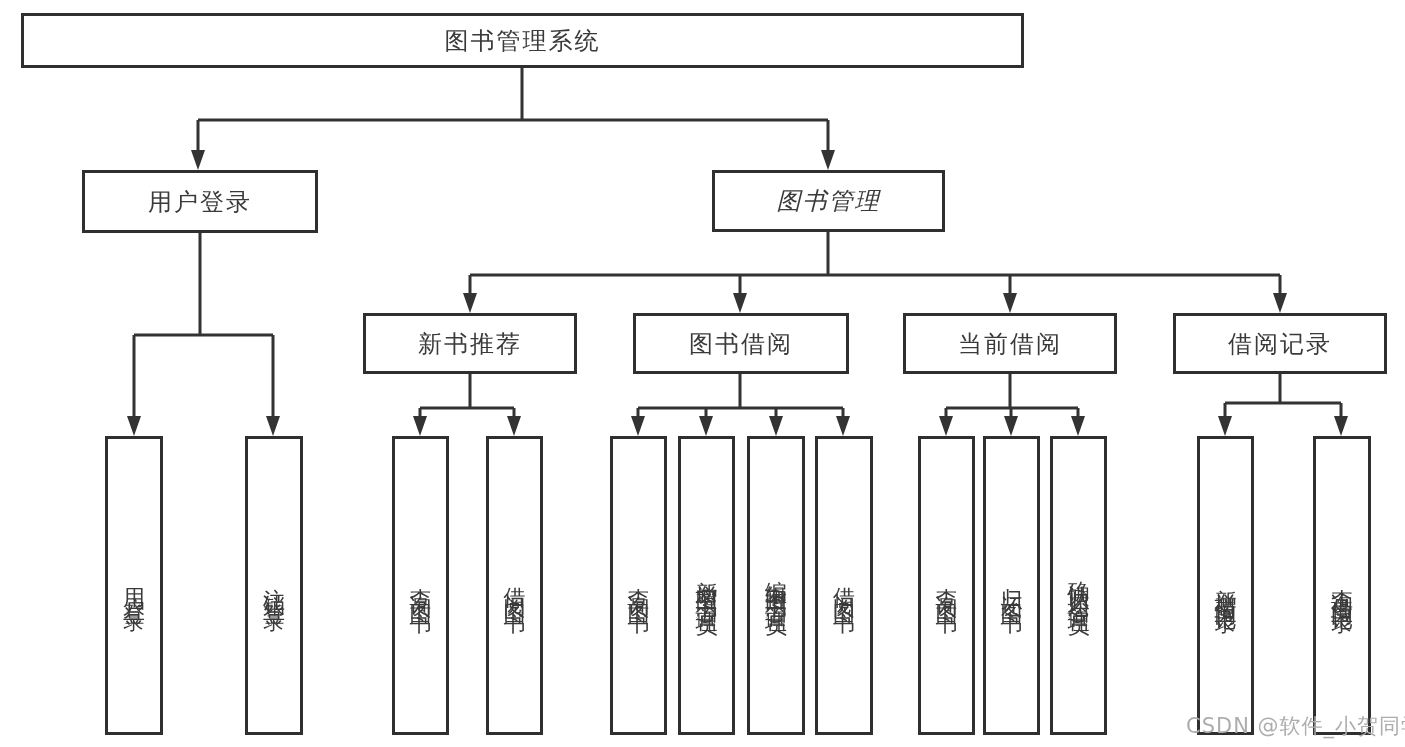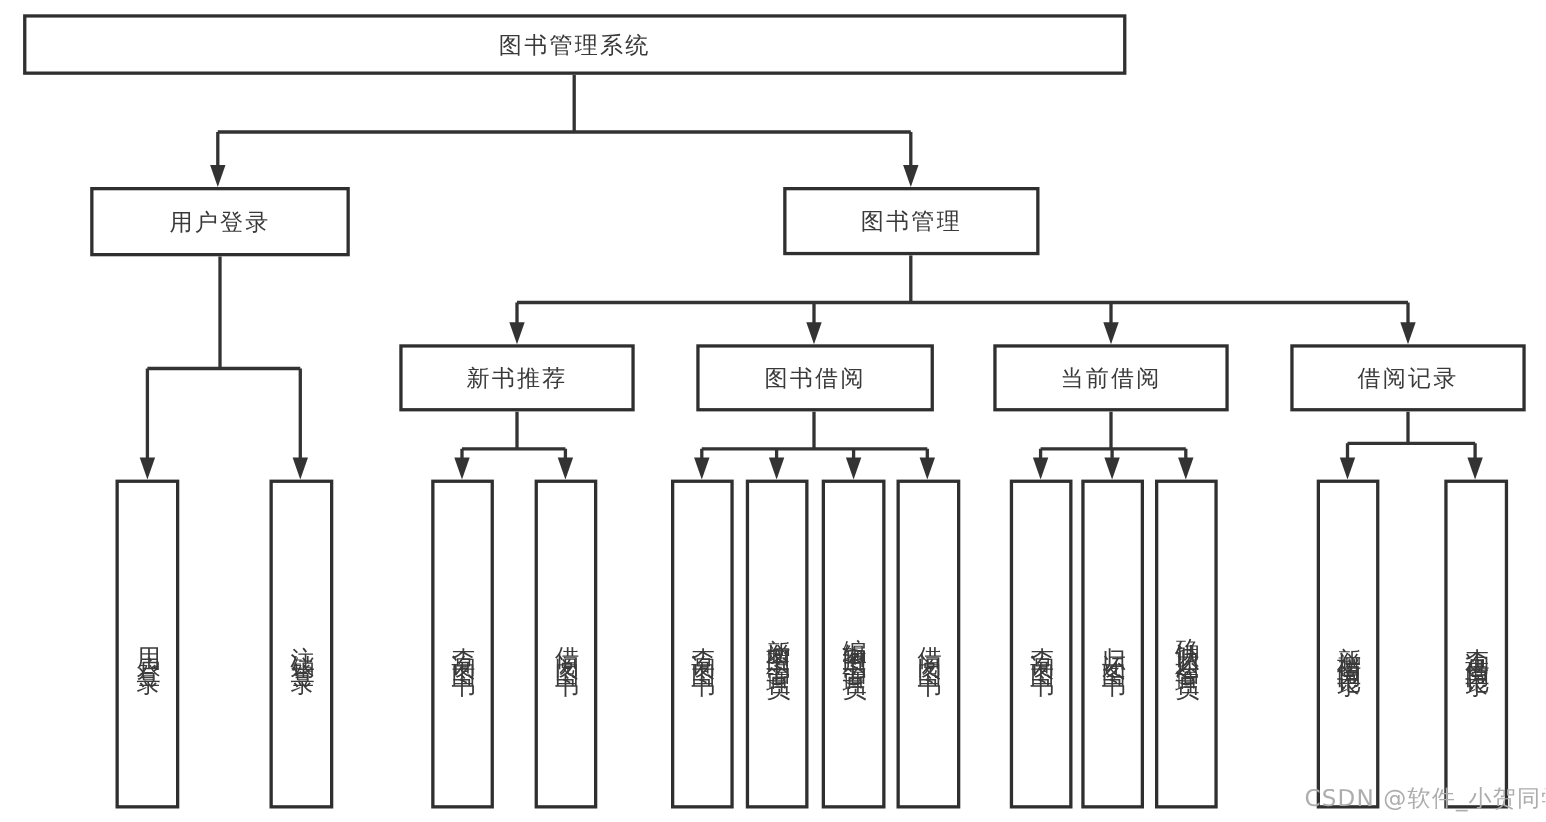--- a/index.html
+++ b/index.html
@@ -13,21 +13,21 @@
     overflow: hidden;
   }
   .box {
     position: absolute;
     box-sizing: border-box;
     background: #ffffff;
     border: 3px solid #2f2f2f;
     display: flex;
     align-items: center;
     justify-content: center;
-    font-size: 21px;
+    font-size: 24px;
     letter-spacing: 2px;
     white-space: nowrap;
     z-index: 2;
   }
   .vbox {
     writing-mode: vertical-rl;
     text-orientation: mixed;
     font-size: 22px;
     letter-spacing: 8px;
     white-space: normal;
@@ -93,21 +93,21 @@
     <use href="#arrowhead" x="1078" y="436"></use>
 
     <path d="M1280 374 V403 M1225 403 H1341 M1225 403 V418 M1341 403 V418"></path>
     <use href="#arrowhead" x="1225" y="436"></use>
     <use href="#arrowhead" x="1341" y="436"></use>
   </svg>
 
   <div class="box" style="left:21px; top:13px; width:1003px; height:55px;">图书管理系统</div>
 
   <div class="box" style="left:82px; top:170px; width:236px; height:63px;">用户登录</div>
-  <div class="box" style="left:712px; top:170px; width:233px; height:62px;">图书管理</div>
+  <div class="box" style="left:712px; top:170px; width:233px; height:62px;font-style:italic;">图书管理</div>
 
   <div class="box" style="left:363px; top:313px; width:214px; height:61px;">新书推荐</div>
   <div class="box" style="left:633px; top:313px; width:216px; height:61px;">图书借阅</div>
   <div class="box" style="left:903px; top:313px; width:214px; height:61px;">当前借阅</div>
   <div class="box" style="left:1173px; top:313px; width:214px; height:61px;">借阅记录</div>
 
   <div class="box vbox" style="left:105px; top:436px; width:58px; height:299px;">用户登录</div>
   <div class="box vbox" style="left:245px; top:436px; width:58px; height:299px;">注销登录</div>
 
   <div class="box vbox" style="left:392px; top:436px; width:57px; height:299px;">查询图书</div>

